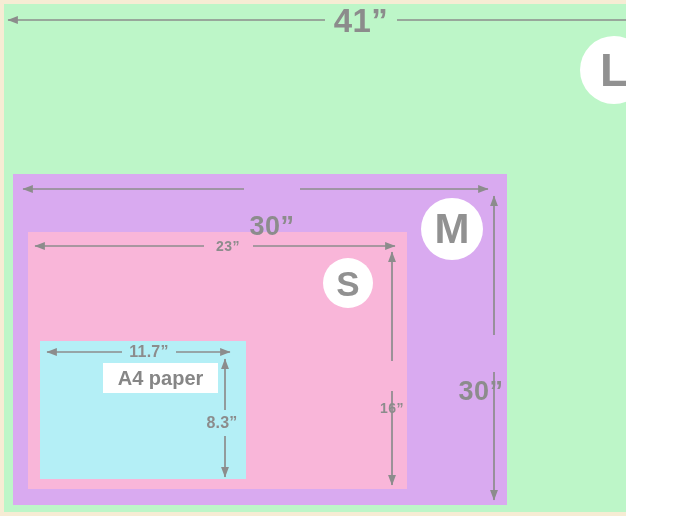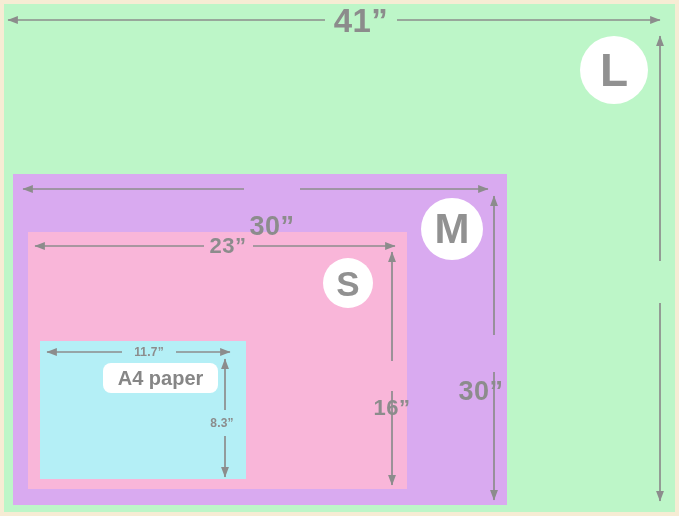--- a/index.html
+++ b/index.html
@@ -1,18 +1,18 @@
 <!DOCTYPE html>
 <html><head>
 <meta charset="utf-8">
 <style>
   html, body { margin: 0; padding: 0; background: #ffffff; }
   .stage {
     position: relative;
-    width: 679px;
+    width: 626px;
     height: 516px;
     background: #f6ecd4; 
     font-family: "Liberation Sans", sans-serif;
     overflow: hidden;
   }
   .rect { position: absolute; }
   .rect-l  { left: 4px;   top: 4px;   width: 671px; height: 508px; background: #bdf6c8; }
   .rect-m  { left: 13px;  top: 174px; width: 494px; height: 331px; background: #d9aaf0; }
   .rect-s  { left: 28px;  top: 232px; width: 379px; height: 257px; background: #f9b6d9; }
   .rect-a4 { left: 40px;  top: 341px; width: 206px; height: 138px; background: #b4eff6; }
@@ -24,22 +24,22 @@
     position: absolute;
     transform: translate(-50%, -50%);
     color: #8c8c8c;
     font-weight: bold;
     line-height: 1;
     white-space: nowrap;
     letter-spacing: 0.5px;
   }
   .fs-xl { font-size: 33px; }
   .fs-lg { font-size: 27px; margin-top: 37px; }
-  .fs-md { font-size: 22px; text-align: center; }
-  .fs-sm { font-size: 12px; letter-spacing: 0.2px; }
+  .fs-md { font-size: 14px; text-align: center; }
+  .fs-sm { font-size: 16px; letter-spacing: 0.2px; }
 
   .lbl-41  { left: 361px; top: 20px;  }
   .lbl-31  { left: 644px; top: 282px; }
   .lbl-30  { left: 272px; top: 189px; }
   .lbl-20  { left: 481px; top: 354px; }
   .lbl-23  { left: 228px; top: 246px; }
   .lbl-16  { left: 392px; top: 376px; margin-top: 32px; }
   .lbl-117 { left: 149px; top: 352px; }
   .lbl-83  { left: 222px; top: 423px; text-align: center; }
 
@@ -56,21 +56,21 @@
   }
   .badge-l { left: 580px; top: 36px;  width: 68px; height: 68px; font-size: 46px; }
   .badge-m { left: 421px; top: 198px; width: 62px; height: 62px; font-size: 42px; }
   .badge-s { left: 323px; top: 258px; width: 50px; height: 50px; font-size: 35px; }
 
   .a4-tag {
     position: absolute;
     left: 103px; top: 363px;
     width: 115px; height: 30px;
     background: #ffffff;
-    border-radius: 8px;
+    border-radius: 0;
     display: flex;
     align-items: center;
     justify-content: center;
     color: #868686;
     font-weight: bold;
     font-size: 20px;
   }
 </style>
 </head>
 <body>

